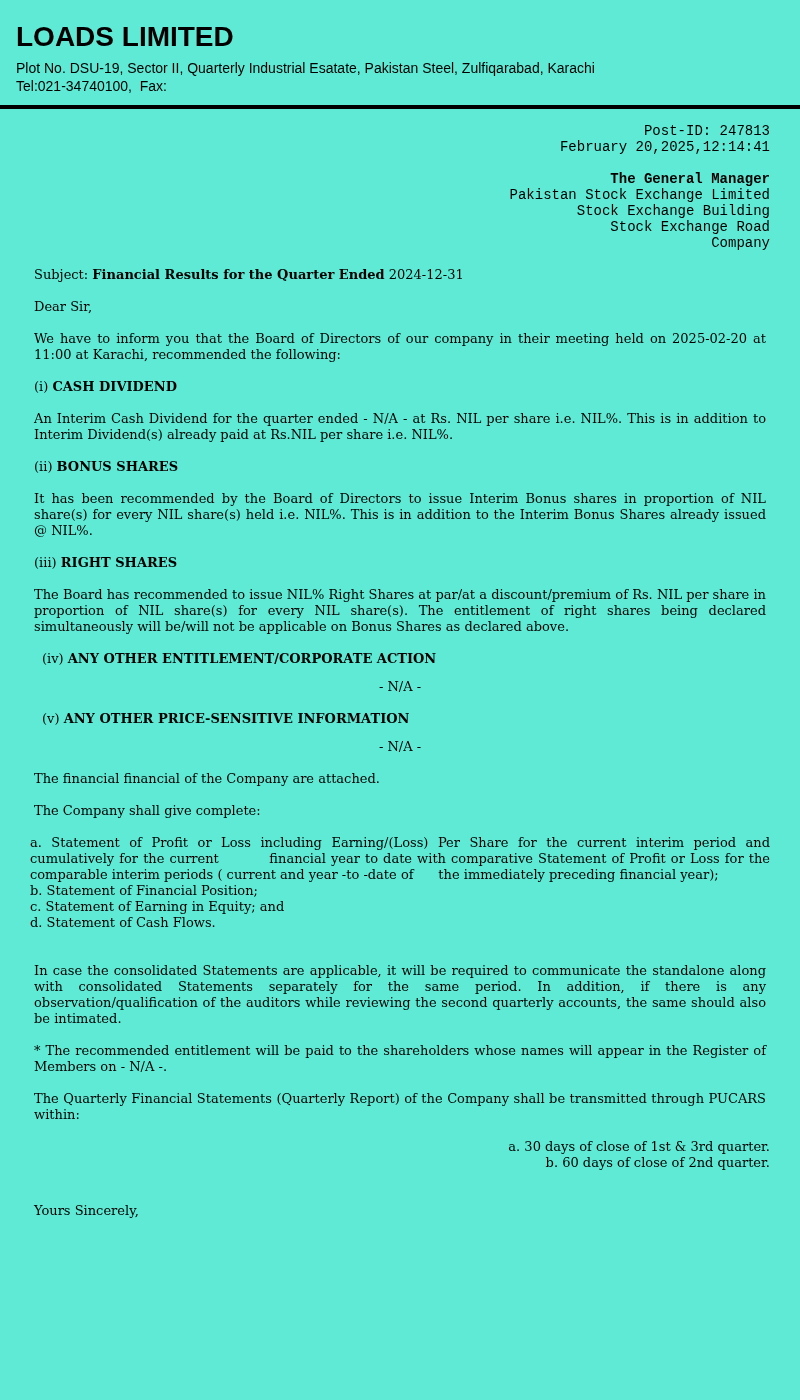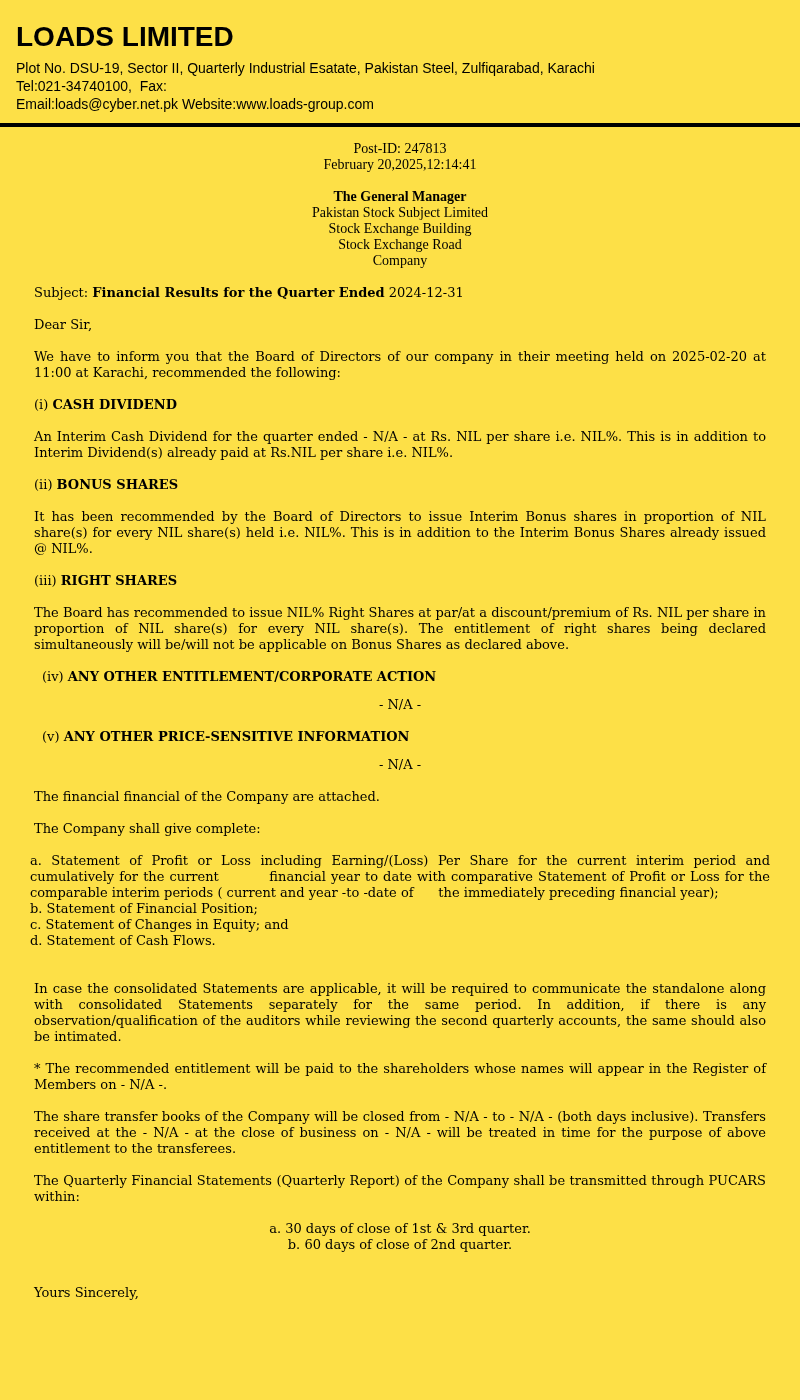--- a/index.html
+++ b/index.html
@@ -1,70 +1,69 @@
 <!DOCTYPE html>
 <html><head>
 <meta charset="utf-8">
 <style>
   html,body{margin:0;padding:0;background:#ffffff;}
   .page{
-    width:800px;height:1400px;background:#fde047;color:#000;
+    width:800px;height:1400px;background:#5eead4;color:#000;
     overflow:hidden;position:relative;
   }
   .letterhead{padding:22px 16px 0 16px;font-family:"Liberation Sans",sans-serif;}
   .company{font-size:28px;font-weight:bold;line-height:1.1;margin:0 0 6px 0;}
   .addr{font-size:14px;line-height:18px;}
   .rule{height:4px;background:#000;margin-top:10px;}
   .letter{
     padding:14px 30px 0 30px;
     font-family:"DejaVu Serif",serif;
     font-size:13px;line-height:16px;
     text-align:justify;
   }
   .meta,.recipient{
-    font-family:Liberation Serif, serif;
-    font-size:14px;line-height:16px;text-align:center;
+    font-family:Liberation Mono, monospace;
+    font-size:14px;line-height:16px;text-align:right;
   }
   .meta{margin:0 0 16px 0;}
   .recipient{margin:16px 0 0 0;}
   .b{font-weight:bold;}
   .subject{margin:37px 0 32px 0;text-align:left;}
   .letter p{margin:16px 4px;}
   .hd{text-align:left;margin:16px 0;}
   .na-block{margin:16px 0;}
   .na-block .hd{margin:12px;}
   .center{text-align:center;}
   .stmts{margin:16px 0;}
-  .quarters{margin:16px 0;text-align:center;}
+  .quarters{margin:16px 0;text-align:right;}
   .mt32{margin-top:32px !important;}
 </style>
 </head>
 <body>
 
 <div class="page">
 
   <header class="letterhead">
     <h1 class="company">LOADS LIMITED</h1>
     <div class="addr">Plot No. DSU-19, Sector II, Quarterly Industrial Esatate, Pakistan Steel, Zulfiqarabad, Karachi</div>
     <div class="addr">Tel:021-34740100,&nbsp; Fax:</div>
-    <div class="addr">Email:loads@cyber.net.pk Website:www.loads-group.com</div>
   </header>
 
   <div class="rule"></div>
 
   <main class="letter">
 
     <div class="meta">
       <div>Post-ID: 247813</div>
       <div>February 20,2025,12:14:41</div>
     </div>
 
     <div class="recipient">
       <div class="b">The General Manager</div>
-      <div>Pakistan Stock Subject Limited</div>
+      <div>Pakistan Stock Exchange Limited</div>
       <div>Stock Exchange Building</div>
       <div>Stock Exchange Road</div>
       <div>Company</div>
     </div>
 
     <p class="subject"><span>Subject: </span><span class="b">Financial Results for the Quarter Ended</span><span> 2024-12-31</span></p>
 
     <p class="hd">Dear Sir,</p>
 
     <p>We have to inform you that the Board of Directors of our company in their meeting held on 2025-02-20 at 11:00 at Karachi, recommended the following:</p>
@@ -88,29 +87,28 @@
       <div class="center">- N/A -</div>
     </div>
 
     <p>The financial financial of the Company are attached.</p>
 
     <p>The Company shall give complete:</p>
 
     <div class="stmts">
       <div>a. Statement of Profit or Loss including Earning/(Loss) Per Share for the current interim period and cumulatively for the current &nbsp;&nbsp;&nbsp;&nbsp;&nbsp;&nbsp;&nbsp;&nbsp; financial year to date with comparative Statement of Profit or Loss for the comparable interim periods ( current and year -to -date of &nbsp;&nbsp;&nbsp;&nbsp; the immediately preceding financial year);</div>
       <div>b. Statement of Financial Position;</div>
-      <div>c. Statement of Changes in Equity; and</div>
+      <div>c. Statement of Earning in Equity; and</div>
       <div>d. Statement of Cash Flows.</div>
     </div>
 
     <p class="mt32">In case the consolidated Statements are applicable, it will be required to communicate the standalone along with consolidated Statements separately for the same period. In addition, if there is any observation/qualification of the auditors while reviewing the second quarterly accounts, the same should also be intimated.</p>
 
     <p>* The recommended entitlement will be paid to the shareholders whose names will appear in the Register of Members on - N/A -.</p>
 
-    <p>The share transfer books of the Company will be closed from - N/A - to - N/A - (both days inclusive). Transfers received at the - N/A - at the close of business on - N/A - will be treated in time for the purpose of above entitlement to the transferees.</p>
 
     <p>The Quarterly Financial Statements (Quarterly Report) of the Company shall be transmitted through PUCARS within:</p>
 
     <div class="quarters">
       <div>a. 30 days of close of 1st &amp; 3rd quarter.</div>
       <div>b. 60 days of close of 2nd quarter.</div>
     </div>
 
     <p class="hd mt32">Yours Sincerely,</p>
 

